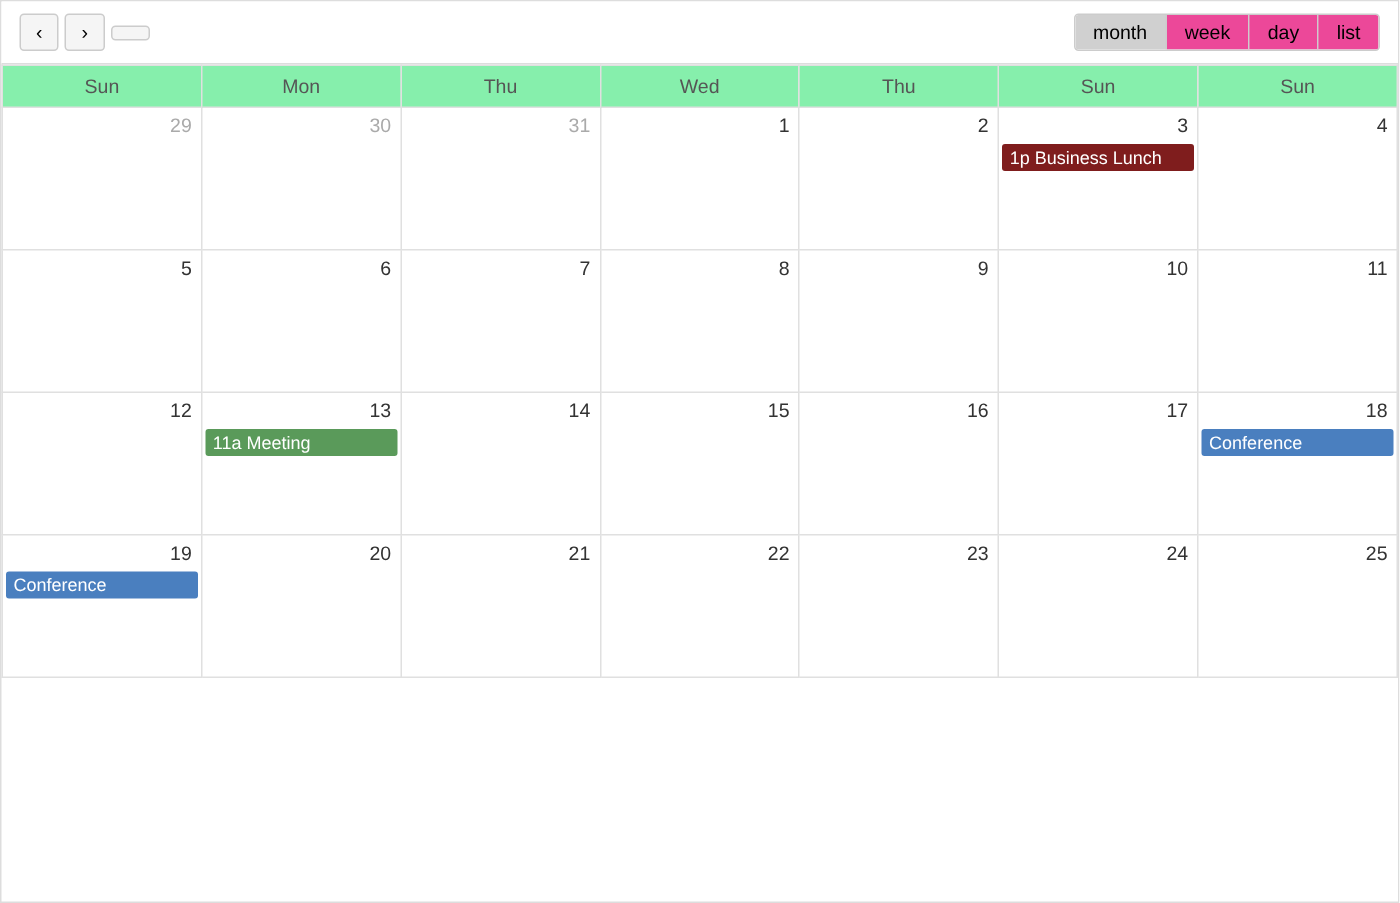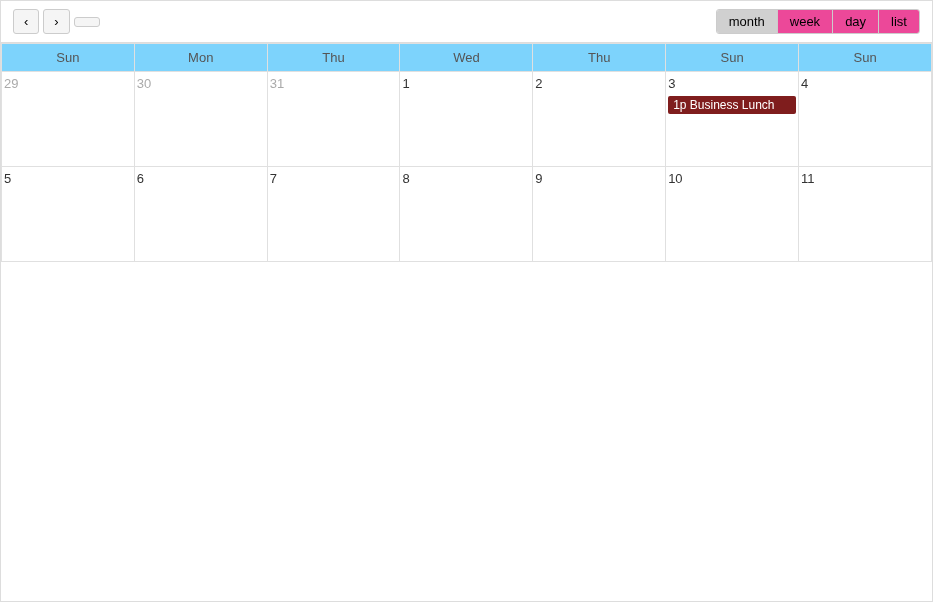--- a/index.html
+++ b/index.html
@@ -48,33 +48,33 @@
 
     
     .cal-grid { width: 100%; border-collapse: collapse; }
     .cal-grid th {
       text-align: center;
       padding: 6px 0;
       font-weight: normal;
       font-size: 13px;
       color: #555;
       border: 1px solid #e0e0e0;
-      background: #7dd3fc;
+      background: #86efac;
     }
     .cal-grid td {
       width: 133px;
       min-height: 95px;
       height: 95px;
       vertical-align: top;
       border: 1px solid #e0e0e0;
       padding: 2px;
       background: #fff;
     }
     .day-num {
-      text-align: left;
+      text-align: right;
       padding: 2px 4px 4px 0;
       font-size: 13px;
       color: #333;
     }
     .other-month .day-num { color: #aaa; }
     .other-month { background: #f9f9f9; }
 
     .highlight-pink { background: #fde8e8; }
     .highlight-peach { background: #fde8d8; }
 
@@ -167,15 +167,64 @@
           <td>
             <div class="day-num">9</div>
           </td>
           <td>
             <div class="day-num">10</div>
           </td>
           <td>
             <div class="day-num">11</div>
           </td>
         </tr>
+        <tr>
+          <td>
+            <div class="day-num">12</div>
+          </td>
+          <td>
+            <div class="day-num">13</div>
+            <span class="event event-green">11a Meeting</span>
+          </td>
+          <td>
+            <div class="day-num">14</div>
+          </td>
+          <td>
+            <div class="day-num">15</div>
+          </td>
+          <td>
+            <div class="day-num">16</div>
+          </td>
+          <td>
+            <div class="day-num">17</div>
+          </td>
+          <td>
+            <div class="day-num">18</div>
+            <span class="event event-blue">Conference</span>
+          </td>
+        </tr>
+        <tr>
+          <td>
+            <div class="day-num">19</div>
+            <span class="event event-blue">Conference</span>
+          </td>
+          <td>
+            <div class="day-num">20</div>
+          </td>
+          <td>
+            <div class="day-num">21</div>
+          </td>
+          <td>
+            <div class="day-num">22</div>
+          </td>
+          <td>
+            <div class="day-num">23</div>
+          </td>
+          <td class="highlight-peach">
+            <div class="day-num">24</div>
+          </td>
+          <td class="highlight-peach">
+            <div class="day-num">25</div>
+          </td>
+        </tr>
       </tbody>
   </table>
 </div>
 
 </body></html>

